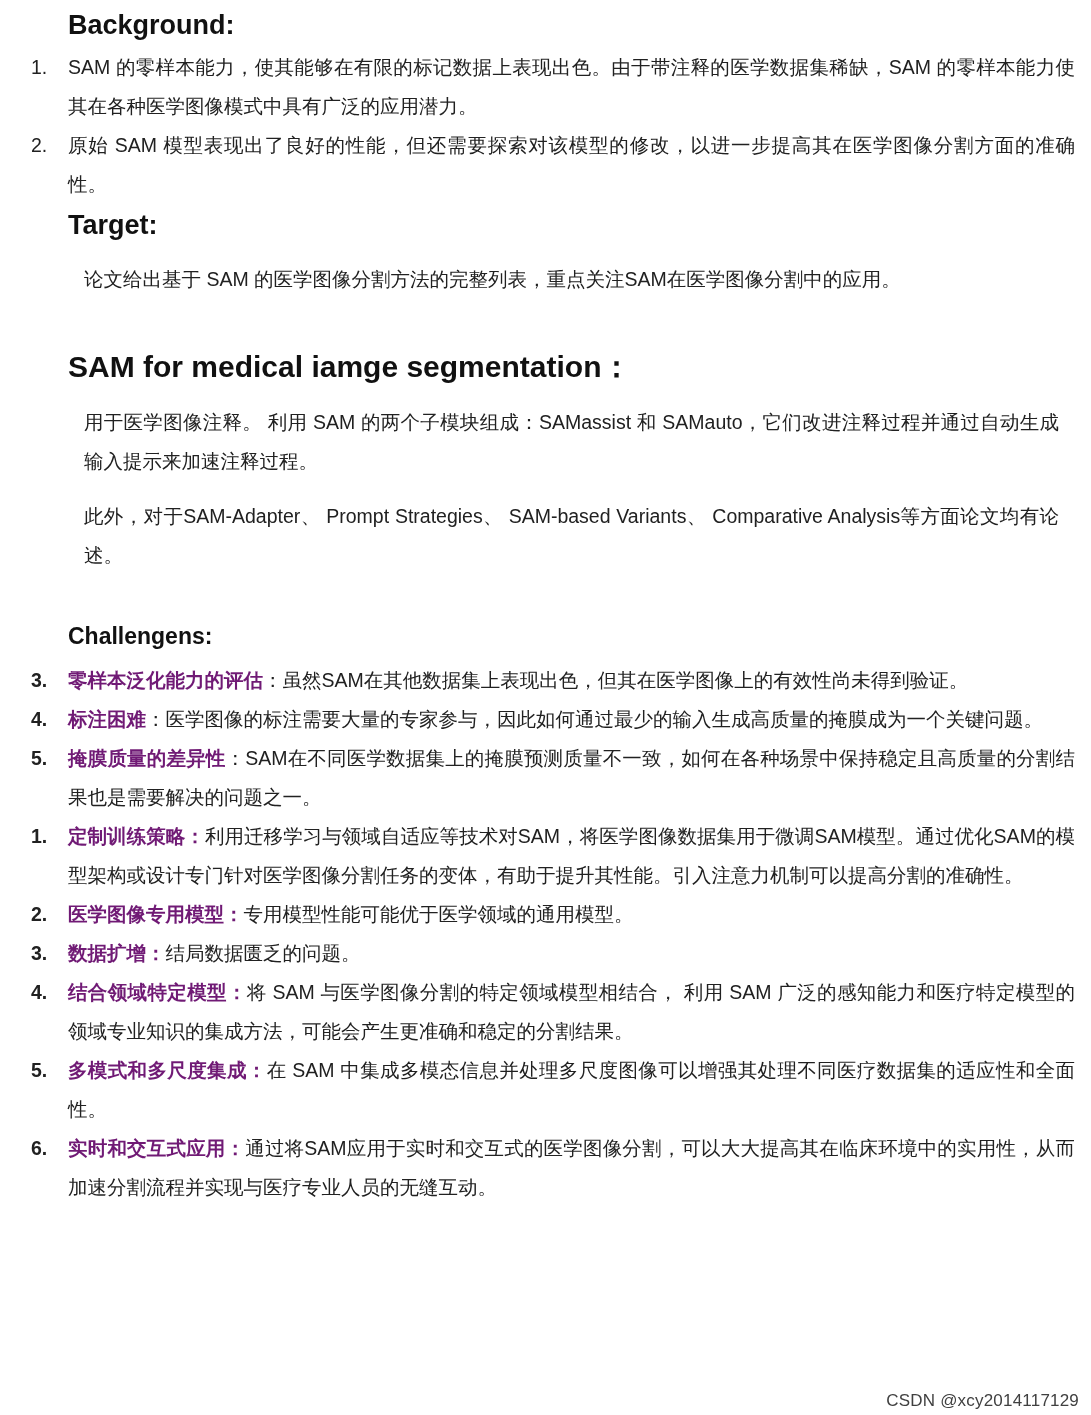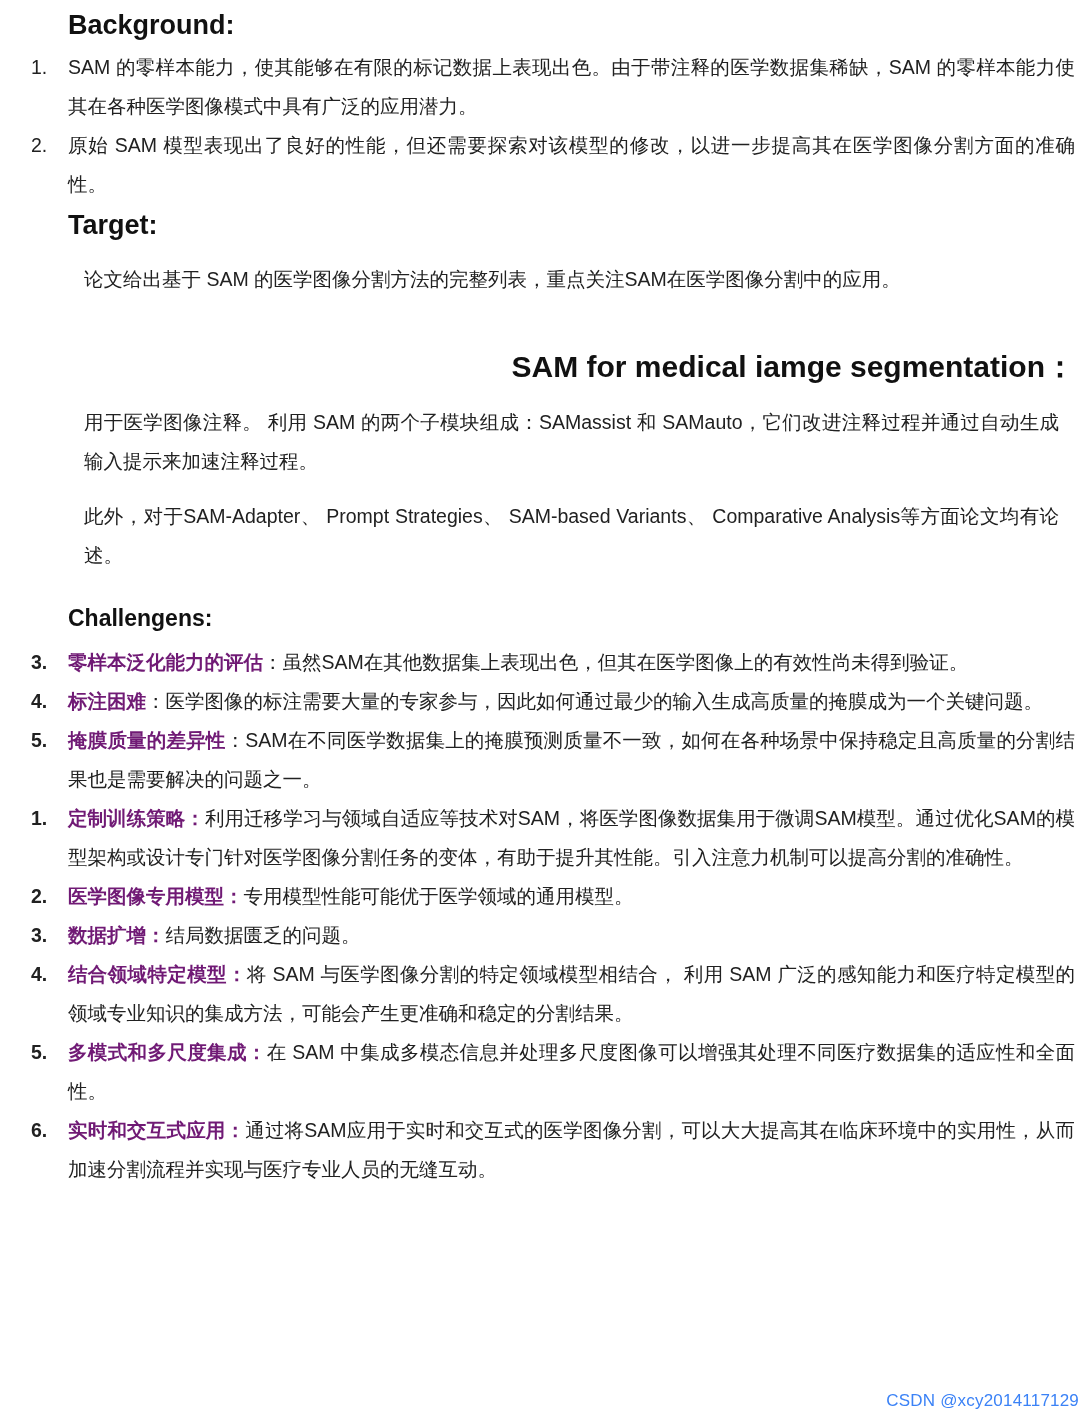--- a/index.html
+++ b/index.html
@@ -21,24 +21,24 @@
     line-height: 39px;
     text-align: justify;
   }
   .heading {
     margin: 0;
     font-weight: 700;
     text-align: left;
     color: #111111;
   }
   .h-md { font-size: 27px; line-height: 38px; }
-  .h-lg { font-size: 30px; line-height: 40px; text-align: right; }
+  .h-lg { font-size: 30px; line-height: 40px; }
   .h-sm { font-size: 23px; line-height: 34px; }
   .mt-sam  { margin-top: 48px; margin-bottom: 6px; }
-  .mt-chal { margin-top: 26px; margin-bottom: 8px; }
+  .mt-chal { margin-top: 44px; margin-bottom: 8px; }
   .mt-fut  { margin-top: 24px; margin-bottom: 4px; padding-left: 8px; }
   .mb-bg   { margin-bottom: 4px; }
   .mt-tgt  { margin-top: 2px; }
   .para { margin: 16px; }
   .list { margin: 0; }
   .item {
     display: flex;
     margin-left: -37px;
   }
   .num {
@@ -46,21 +46,21 @@
     text-align: left;
   }
   .num-bold { font-weight: 700; }
   .item-body { flex: 1 1 auto; }
   .lead { font-weight: 700; color: #701a75; }
   .watermark {
     position: absolute;
     right: 12px;
     bottom: 4px;
     font-size: 17px;
-    color: #3b82f6;
+    color: #404040;
     letter-spacing: 0.2px;
   }
 </style>
 </head>
 <body>
 
 <div class="doc">
 
   <h2 class="heading h-md mb-bg">Background:</h2>
   <div class="list">

